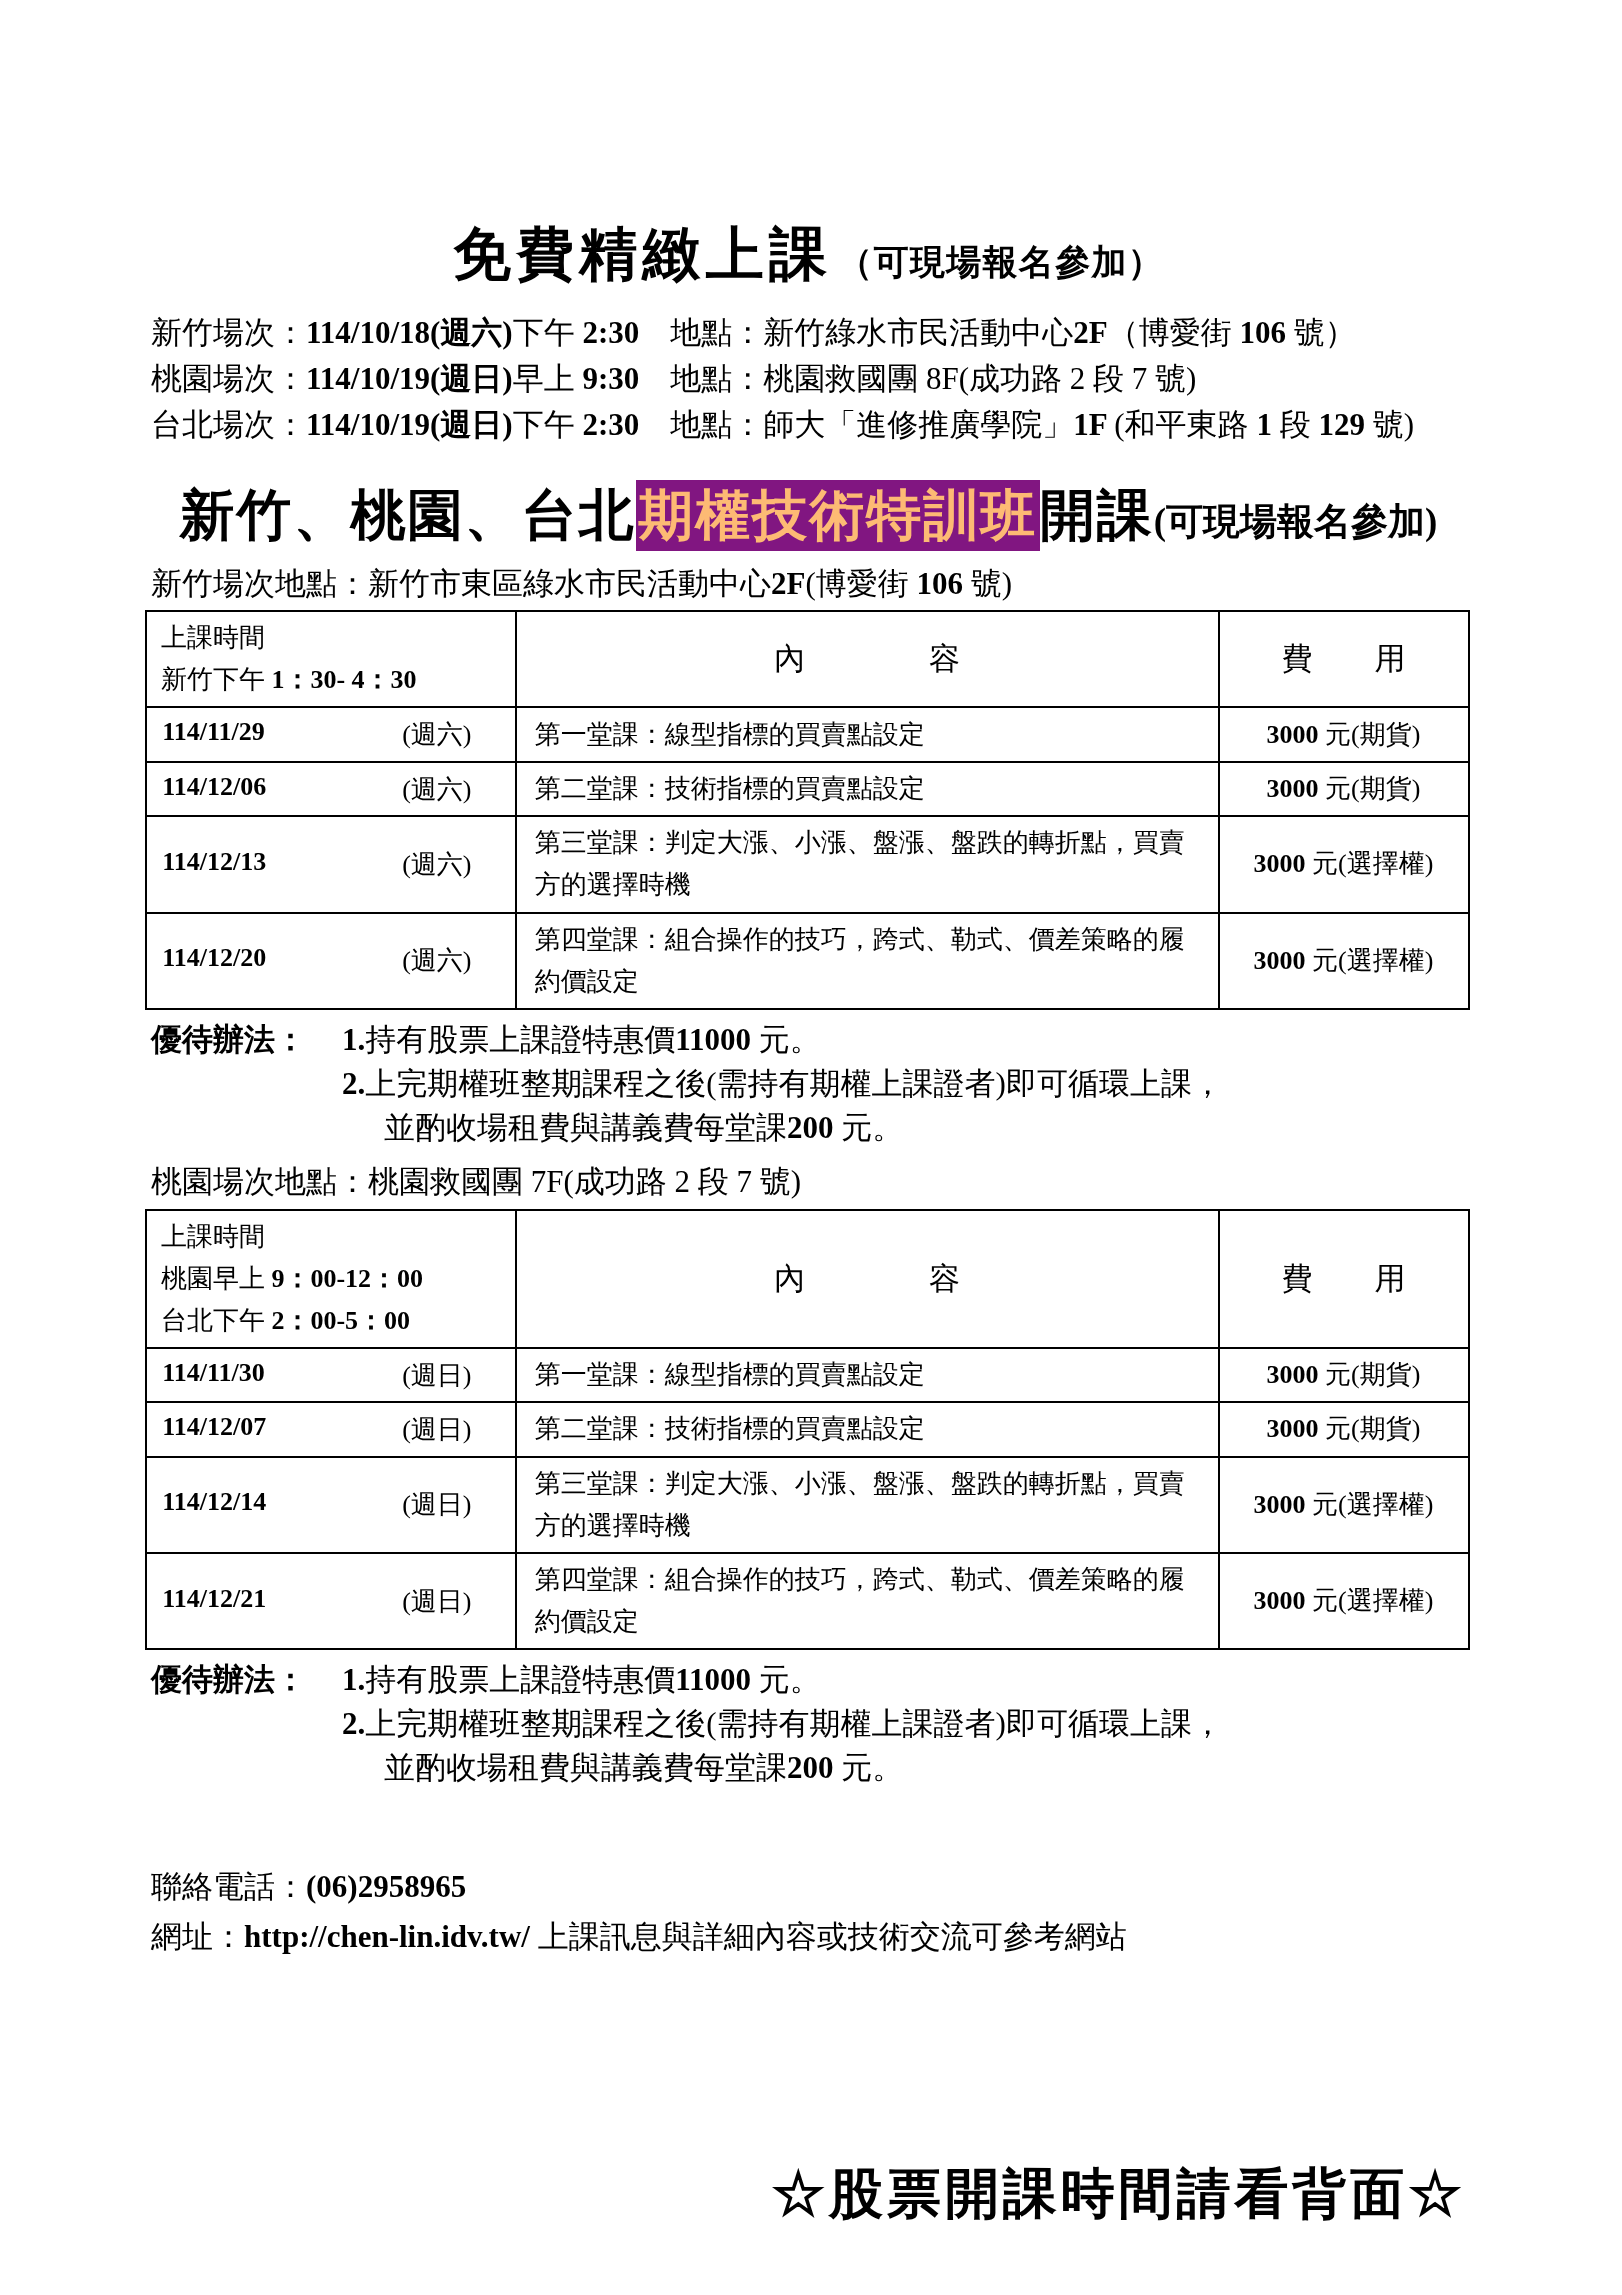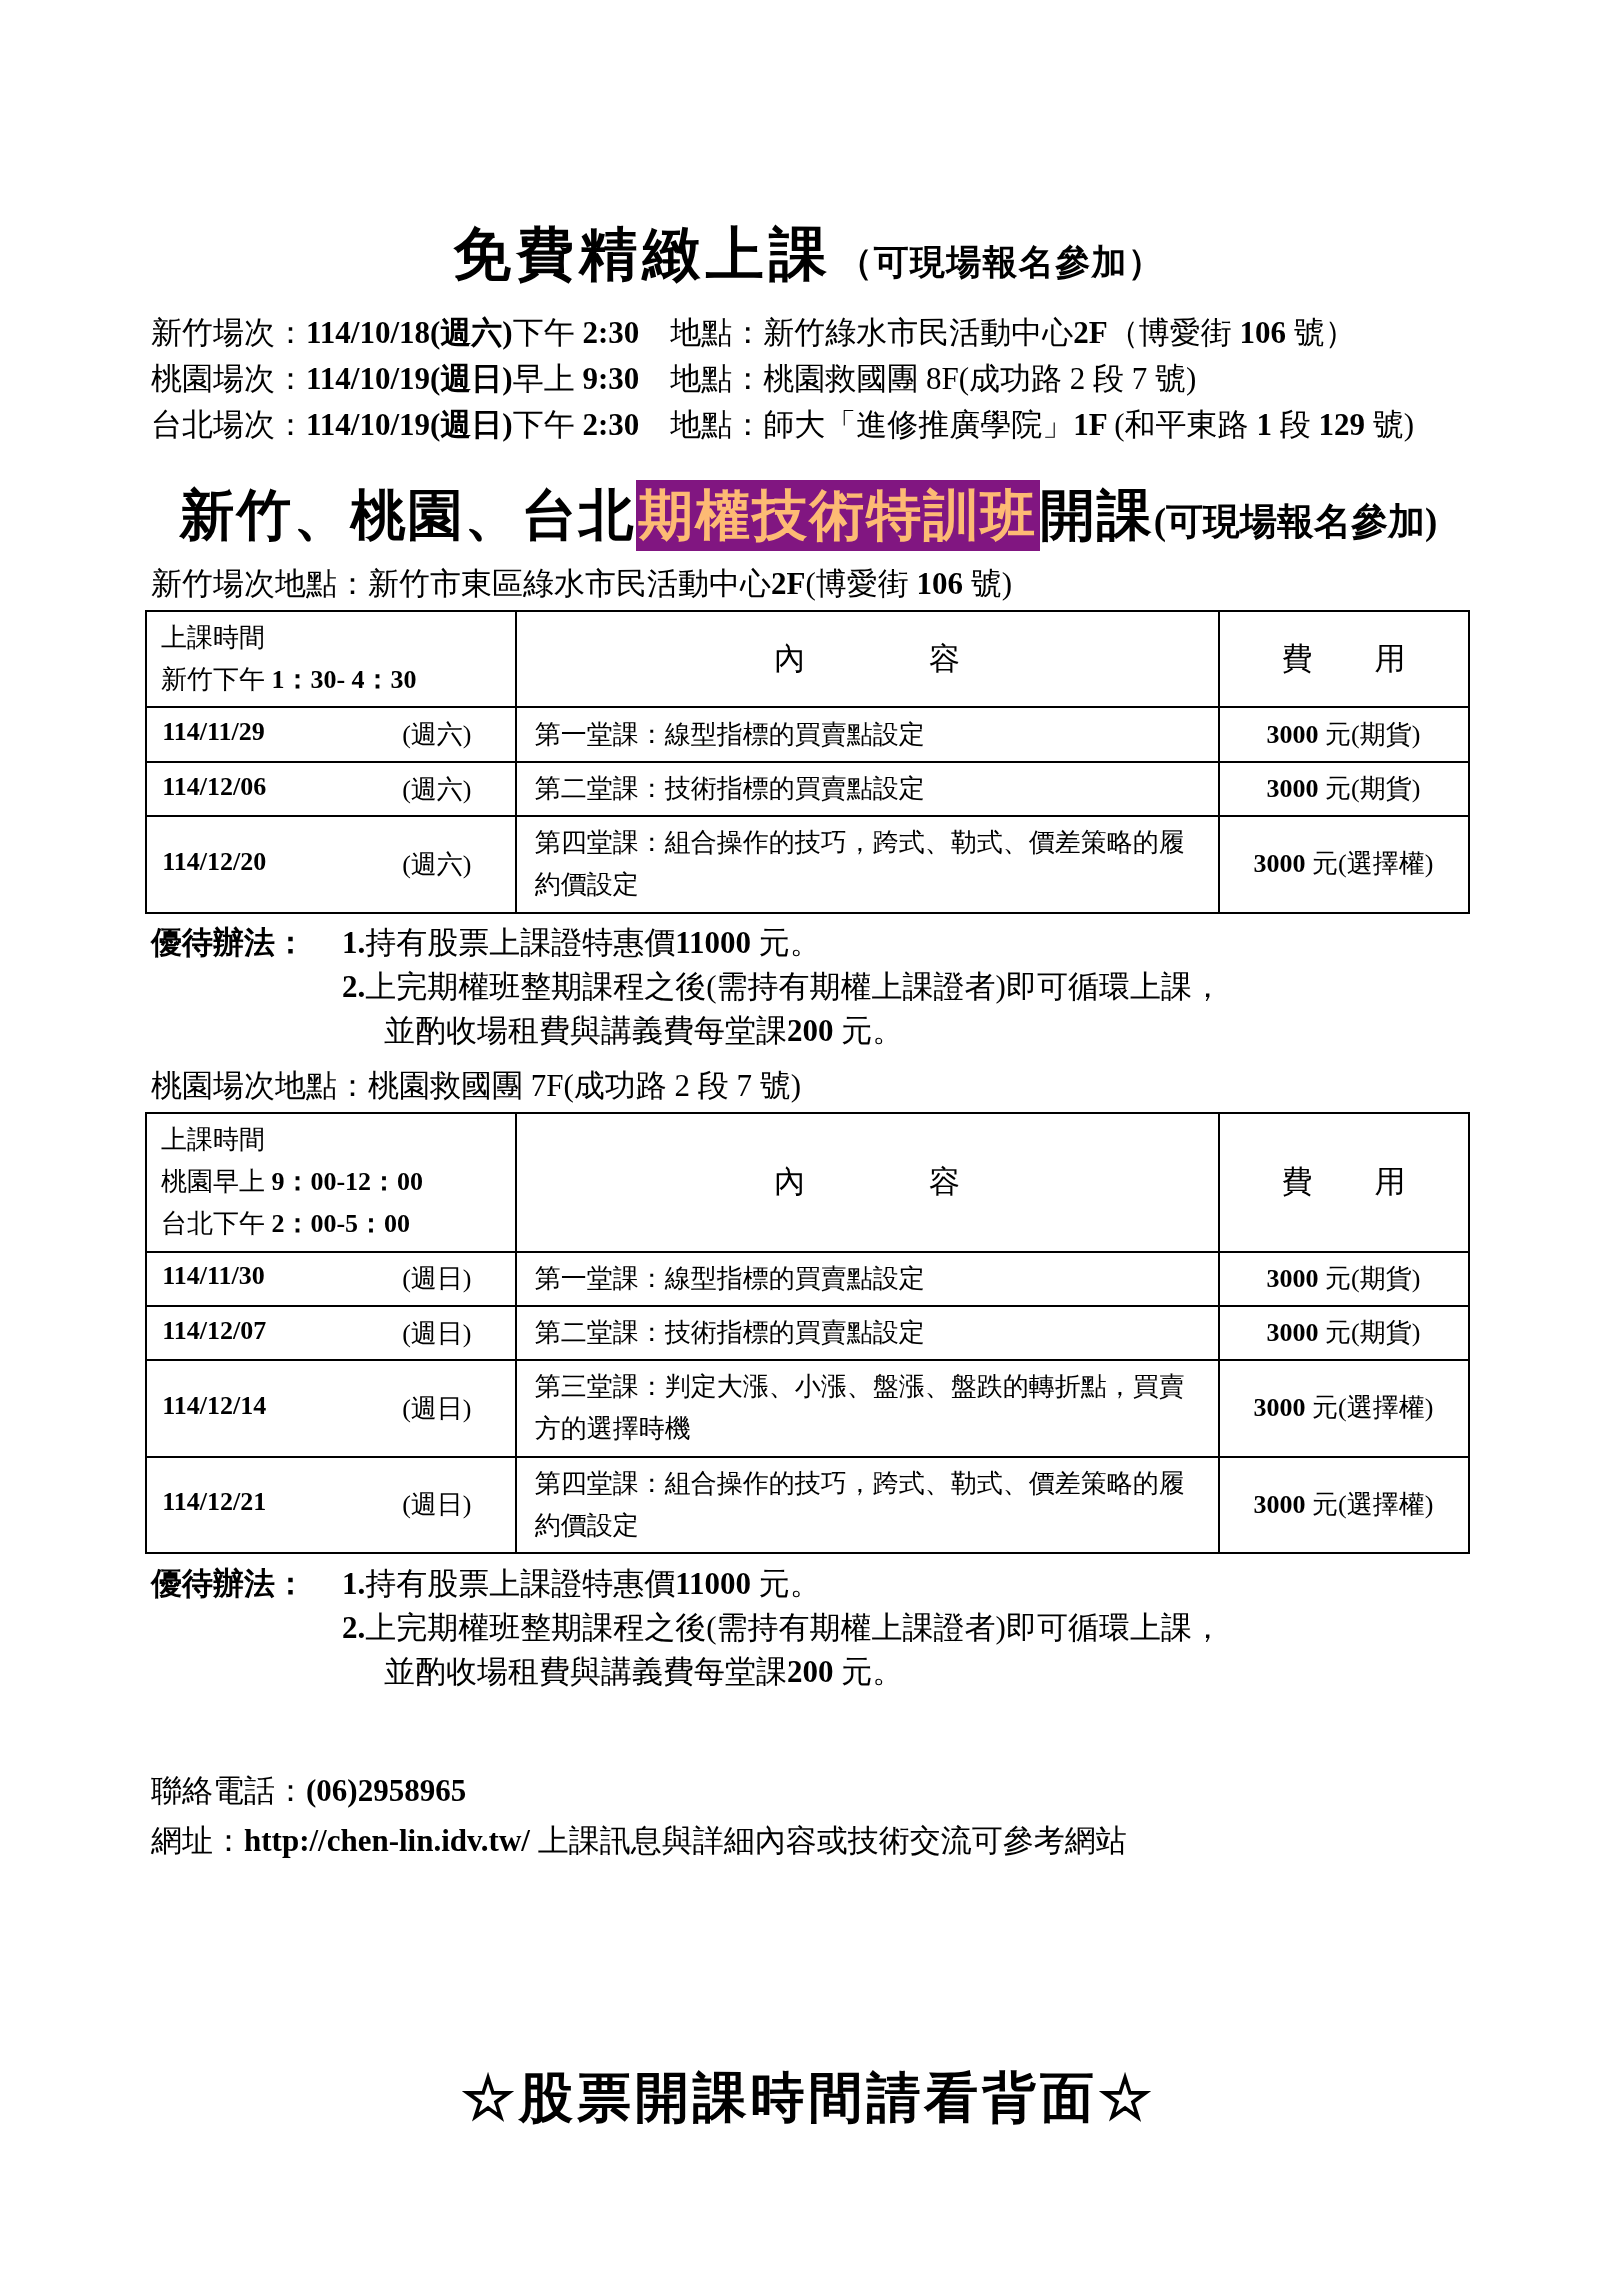--- a/index.html
+++ b/index.html
@@ -35,21 +35,21 @@
   .date-cell .date { font-weight: bold; }
   .content-cell { padding: 5.2px 11.8px 5.2px 18.3px; line-height: 42px; }
   .fee-cell { text-align: center; padding: 5.2px 9.2px; line-height: 42px; border-radius: 15px; }
 
   .discount { display: flex; font-size: 31px; line-height: 44px; margin: 7.9px 0 10.5px 0; }
   .discount .label { width: 191px; flex: none; font-weight: bold; }
   .discount .ind { padding-left: 42px; }
 
   .contact { margin-top: 72px; font-size: 31px; line-height: 50px; }
 
-  .footer-note { text-align: center; font-size: 54px; font-weight: bold; letter-spacing: 3.9px; margin-top: 196px; }
+  .footer-note { text-align: right; font-size: 54px; font-weight: bold; letter-spacing: 3.9px; margin-top: 196px; }
 </style>
 </head>
 <body>
 
 <div class="page">
 
   <h1 class="title1">
     <span class="main">免費精緻上課</span>
     <span class="sub">（可現場報名參加）</span>
   </h1>
@@ -91,20 +91,30 @@
     </tr>
     <tr>
       <td class="date-cell">
             <div class="dc">
         <span class="date">114/12/06</span>
         <span>(週六)</span>
             </div>
           </td>
       <td class="content-cell">第二堂課：技術指標的買賣點設定</td>
       <td class="fee-cell"><span class="b">3000</span><span> 元(期貨)</span></td>
+    </tr>
+    <tr>
+      <td class="date-cell">
+            <div class="dc">
+        <span class="date">114/12/13</span>
+        <span>(週六)</span>
+            </div>
+          </td>
+      <td class="content-cell">第三堂課：判定大漲、小漲、盤漲、盤跌的轉折點，買賣方的選擇時機</td>
+      <td class="fee-cell"><span class="b">3000</span><span> 元(選擇權)</span></td>
     </tr>
     <tr>
       <td class="date-cell">
             <div class="dc">
         <span class="date">114/12/20</span>
         <span>(週六)</span>
             </div>
           </td>
       <td class="content-cell">第四堂課：組合操作的技巧，跨式、勒式、價差策略的履約價設定</td>
       <td class="fee-cell"><span class="b">3000</span><span> 元(選擇權)</span></td>

